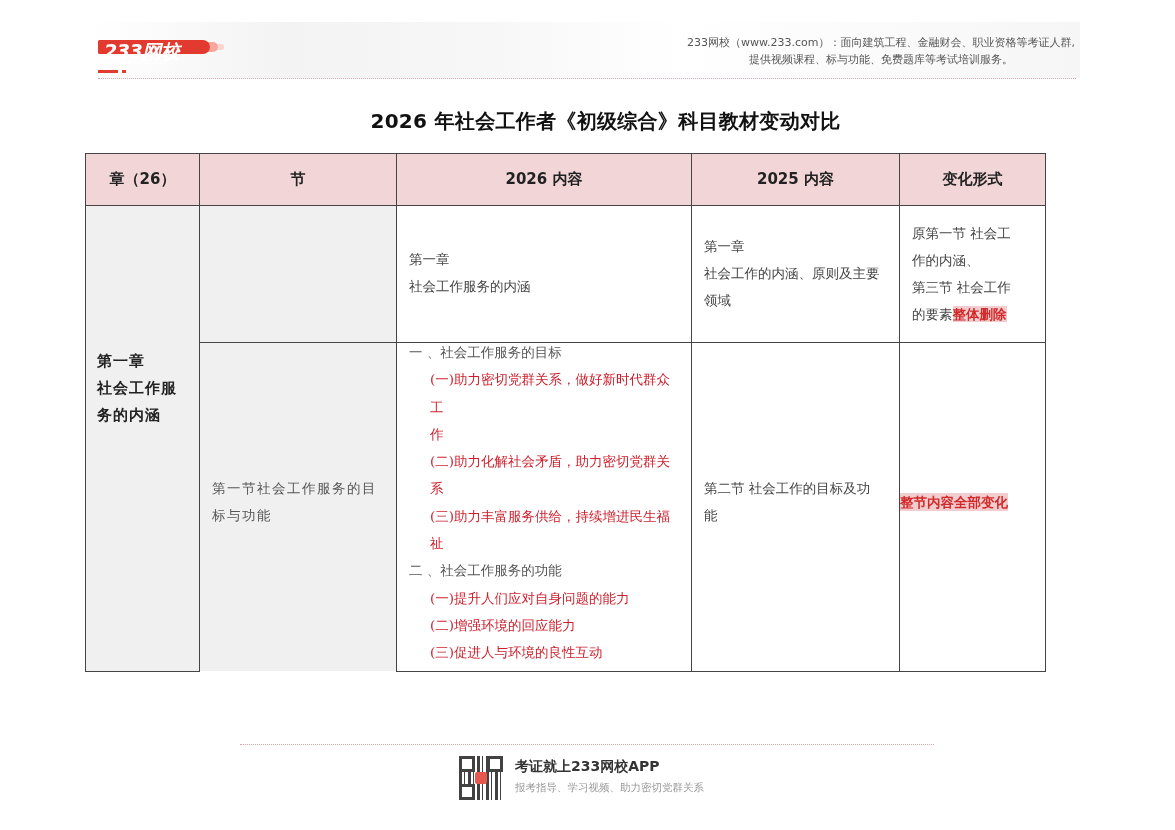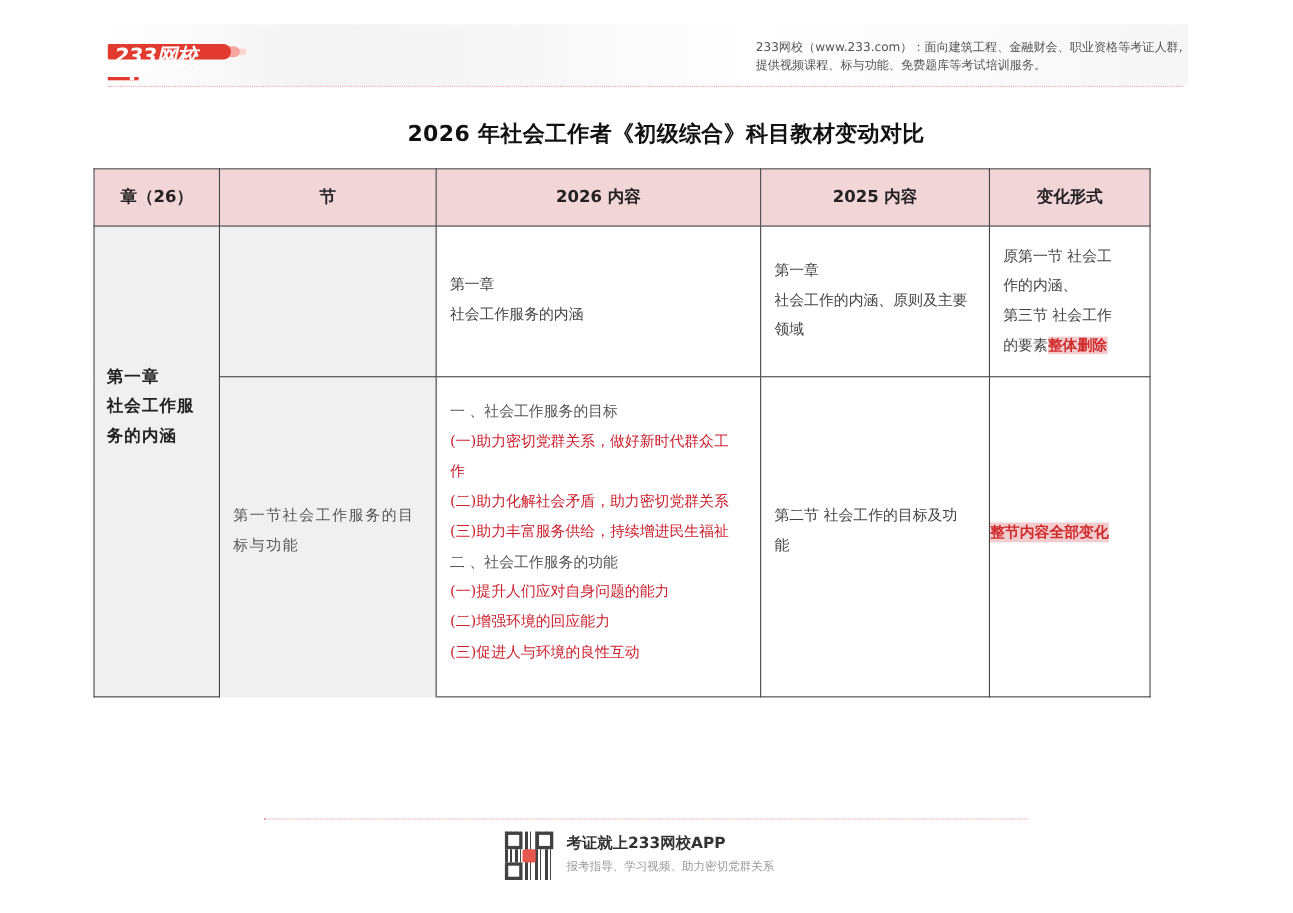--- a/index.html
+++ b/index.html
@@ -30,21 +30,21 @@
     color: #fff; font-size: 6.5px; line-height: 8px;
   }
   .logo-bar {
     position: absolute; left: 98px; top: 70px; width: 28px; height: 3px;
     background: #e23a2e;
   }
   .logo-bar::after {
     content: ""; position: absolute; left: 20px; top: 0; width: 4px; height: 3px; background: #fff;
   }
   .slogan {
-    position: absolute; right: 100px; top: 34px; text-align: left;
+    position: absolute; right: 100px; top: 34px; text-align: center;
     font-family: "DejaVu Sans", sans-serif; font-size: 11px; line-height: 17px; color: #555;
   }
   .top-divider {
     position: absolute; left: 98px; top: 78px; width: 978px; height: 0;
     border-top: 1px dotted #e8a0a0;
   }
   
   .title {
     position: absolute; left: 0; right: 0; top: 108px; text-align: center;
     font-family: "DejaVu Sans", sans-serif; font-weight: bold; font-size: 20px; color: #111;
@@ -67,21 +67,21 @@
   .chapter-cell { vertical-align: middle; }
   .chapter-text {
     font-family: "DejaVu Sans", sans-serif; font-weight: bold; font-size: 15px; line-height: 27px;
     color: #222; padding: 0 11px; letter-spacing: 1px;
     position: relative; top: -50px;
   }
   .row1 td { height: 136px; }
   .row2 td { height: 290px; }
   .sec2-cell { border-bottom: none !important; }
   .line { display: block; }
-  .red { color: #cc1f2c; }
+  .red { color: #cc1f2c; margin-left: 21px; }
   .hl {
     background: #f2cdd0; color: #d12a2a; font-weight: bold;
     font-family: "DejaVu Sans", sans-serif;
     margin-top: 32px;
   }
   .sec2-text { padding: 0 12px; font-size: 13.5px; line-height: 27px; color: #555; letter-spacing: 1.5px; position: relative; top: -5px; }
   .content-list { padding: 0 12px; font-size: 13.5px; line-height: 27.3px; color: #555; position: relative; top: -4px; }
   .change-cell { text-align: left; }
   
   .foot-divider {

